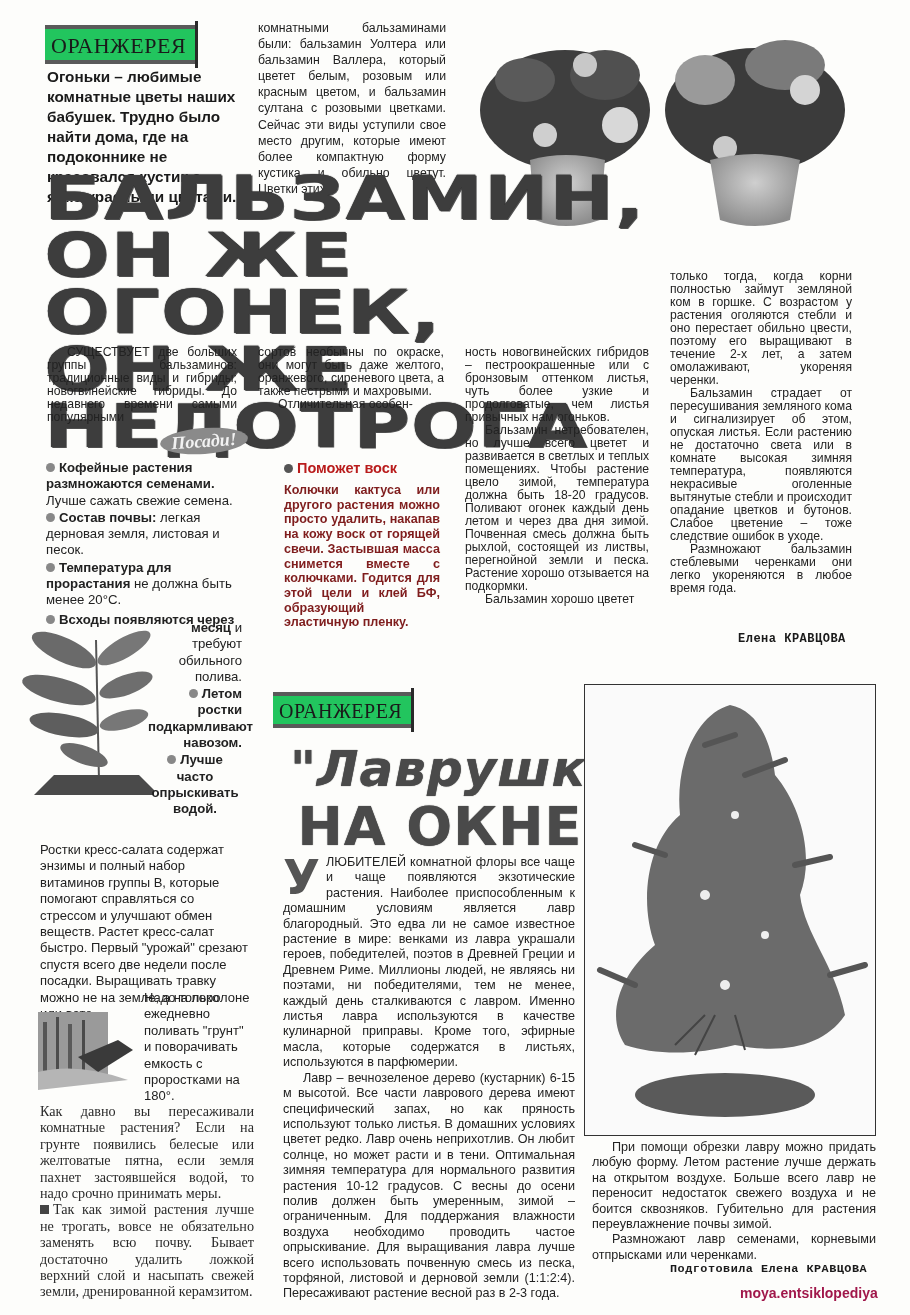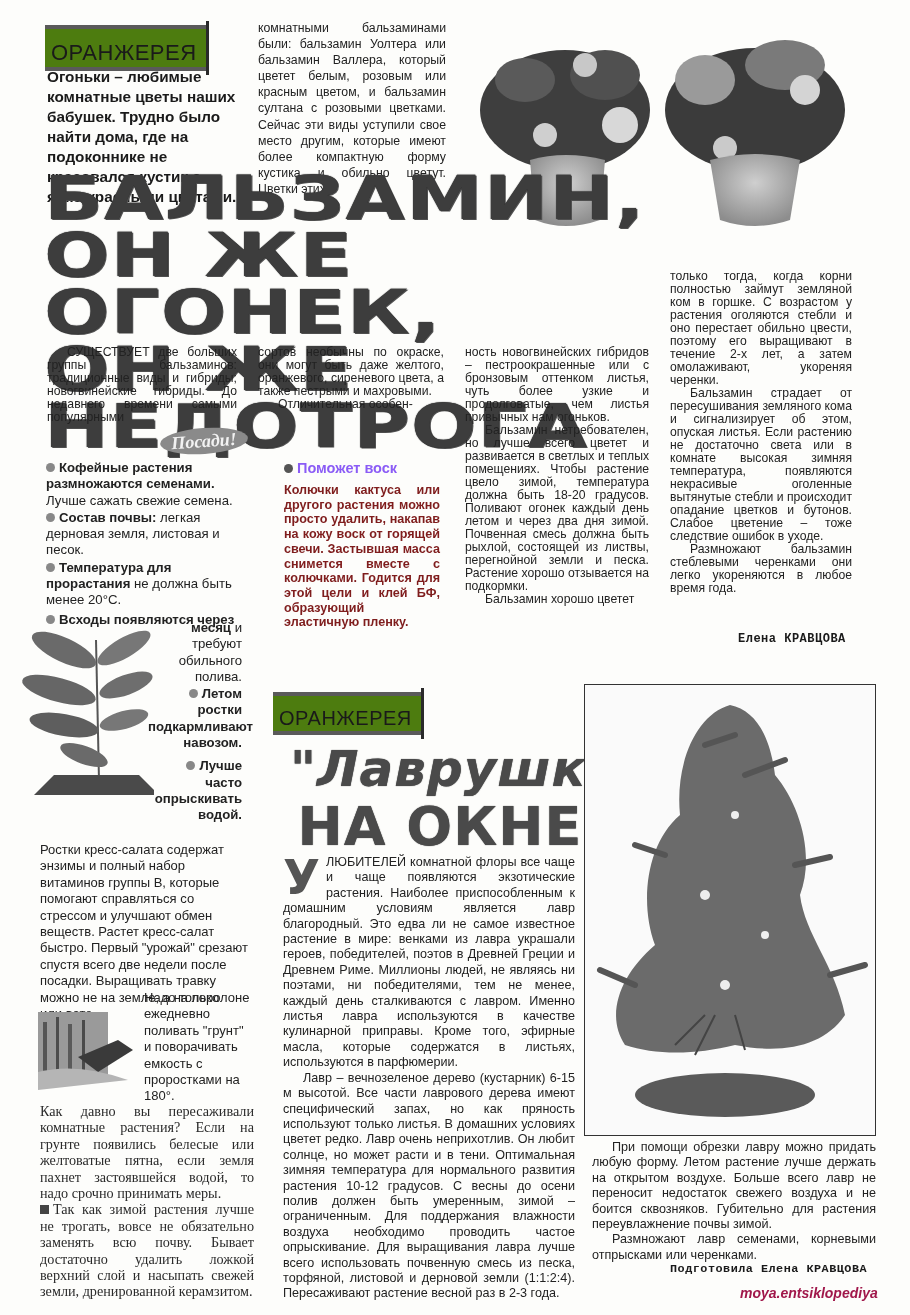--- a/index.html
+++ b/index.html
@@ -3,24 +3,24 @@
 <meta charset="utf-8">
 <style>
   * { box-sizing: border-box; margin: 0; padding: 0; }
   html, body { width: 910px; height: 1315px; background: #fdfdfb; overflow: hidden; }
   body { position: relative; font-family: "Liberation Sans", sans-serif; color: #1c1c1c; }
   .abs { position: absolute; }
   .txt { font-size: 12.2px; line-height: 13px; text-align: justify; color: #222; }
   .txt p { text-indent: 0; }
   .txt p.ind { text-indent: 20px; }
   .rubric {
-    font-family: Liberation Sans, sans-serif; font-size: 22px; letter-spacing: 0.5px;
-    color: #1a1a1a; padding: 11px 10px 1px 6px;
+    font-family: Liberation Serif, serif; font-size: 22px; letter-spacing: 0.5px;
+    color: #1a1a1a; padding: 4px 10px 1px 6px;
     border-top: 4px solid #5a5a5a; border-bottom: 4px solid #5a5a5a;
-    background: #4d7c0f;
+    background: #22c55e;
   }
   .rubric .bar { position: absolute; right: -2px; top: -8px; bottom: -8px; width: 3px; background: #2a2a2a; }
   .lead { font-weight: bold; font-size: 15.3px; line-height: 20px; color: #1a1a1a; }
   .headline {
     font-family: "DejaVu Sans", sans-serif; font-weight: 900; color: #3d3d3d;
     font-size: 60px; line-height: 57px; letter-spacing: 1px;
     text-shadow: 0 0 1px #222, 1px 1px 0 #555;
     transform: scaleX(1.28); transform-origin: left top;
   }
   .headline2 {
@@ -118,25 +118,25 @@
     <ellipse cx="50" cy="105" rx="35" ry="11" fill="#5e5e5e" transform="rotate(10 50 105)"></ellipse>
     <ellipse cx="110" cy="100" rx="25" ry="9" fill="#777" transform="rotate(-15 110 100)"></ellipse>
     <ellipse cx="70" cy="135" rx="25" ry="9" fill="#6a6a6a" transform="rotate(20 70 135)"></ellipse>
     <path d="M20 175 L40 155 L125 155 L145 175 Z" fill="#4a4a4a"></path>
   </svg>
 </div>
 
 <div class="abs tip" style="left:148px;top:620px;width:94px;text-align:right;">
   <div><b>месяц</b><span> и требуют обильного полива.</span></div>
   <div style="margin-top:1px;"><span class="bullet"></span><b>Летом ростки подкармливают навозом.</b></div>
-  <div style="margin-top:7px;"><span class="bullet"></span><b>Лучше часто опрыскивать водой.</b></div>
+  <div style="margin-top:1px;text-align:center;"><span class="bullet"></span><b>Лучше часто опрыскивать водой.</b></div>
 </div>
 
 <div class="abs" style="left:284px;top:460px;width:156px;">
-  <div style="font-size:14.5px;font-weight:bold;color:#8b5cf6;margin-bottom:7px;"><span class="bullet" style="background:#555;"></span><span>Поможет воск</span></div>
+  <div style="font-size:14.5px;font-weight:bold;color:#b91c1c;margin-bottom:7px;"><span class="bullet" style="background:#555;"></span><span>Поможет воск</span></div>
   <div style="font-size:12.6px;line-height:14.7px;font-weight:bold;text-align:justify;color:#7f1d1d;">Колючки кактуса или другого растения можно просто удалить, накапав на кожу воск от горящей свечи. Застывшая масса снимется вместе с колючками. Годится для этой цели и клей БФ, образующий эластичную пленку.</div>
 </div>
 
 <div class="abs" style="left:40px;top:842px;width:210px;">
   <div style="font-size:13px;line-height:16.4px;color:#222;">Ростки кресс-салата содержат энзимы и полный набор витаминов группы В, которые помогают справляться со стрессом и улучшают обмен веществ. Растет кресс-салат быстро. Первый "урожай" срезают спустя всего две недели после посадки. Выращивать травку можно не на земле, а на поролоне или вате.</div>
 </div>
 <div class="abs" style="left:38px;top:1002px;width:98px;height:88px;">
   <svg width="98" height="88" viewBox="0 0 98 88">
     <rect x="0" y="10" width="70" height="70" fill="#9a9a9a"></rect>
     <rect x="5" y="20" width="4" height="55" fill="#555"></rect>
@@ -181,13 +181,13 @@
     <ellipse cx="140" cy="410" rx="90" ry="22" fill="#5a5a5a"></ellipse>
   </svg>
 </div>
 
 <div class="abs txt" style="left:592px;top:1140px;width:284px;font-size:12.6px;line-height:15.4px;">
   <p class="ind">При помощи обрезки лавру можно придать любую форму. Летом растение лучше держать на открытом воздухе. Больше всего лавр не переносит недостаток свежего воздуха и не боится сквозняков. Губительно для растения переувлажнение почвы зимой.</p>
   <p class="ind">Размножают лавр семенами, корневыми отпрысками или черенками.</p>
 </div>
 <div class="abs byline" style="left:670px;top:1262px;font-size:11.8px;">Подготовила Елена КРАВЦОВА</div>
 
-<div class="abs" style="left:740px;top:1285px;font-family:'Liberation Sans',sans-serif;font-weight:bold;font-style:italic;font-size:14px;color:#a0174a;text-align:center;">moya.entsiklopediya</div>
+<div class="abs" style="left:740px;top:1285px;font-family:'Liberation Sans',sans-serif;font-weight:bold;font-size:14px;color:#a0174a;text-align:center;">moya.entsiklopediya</div>
 
 </body></html>

